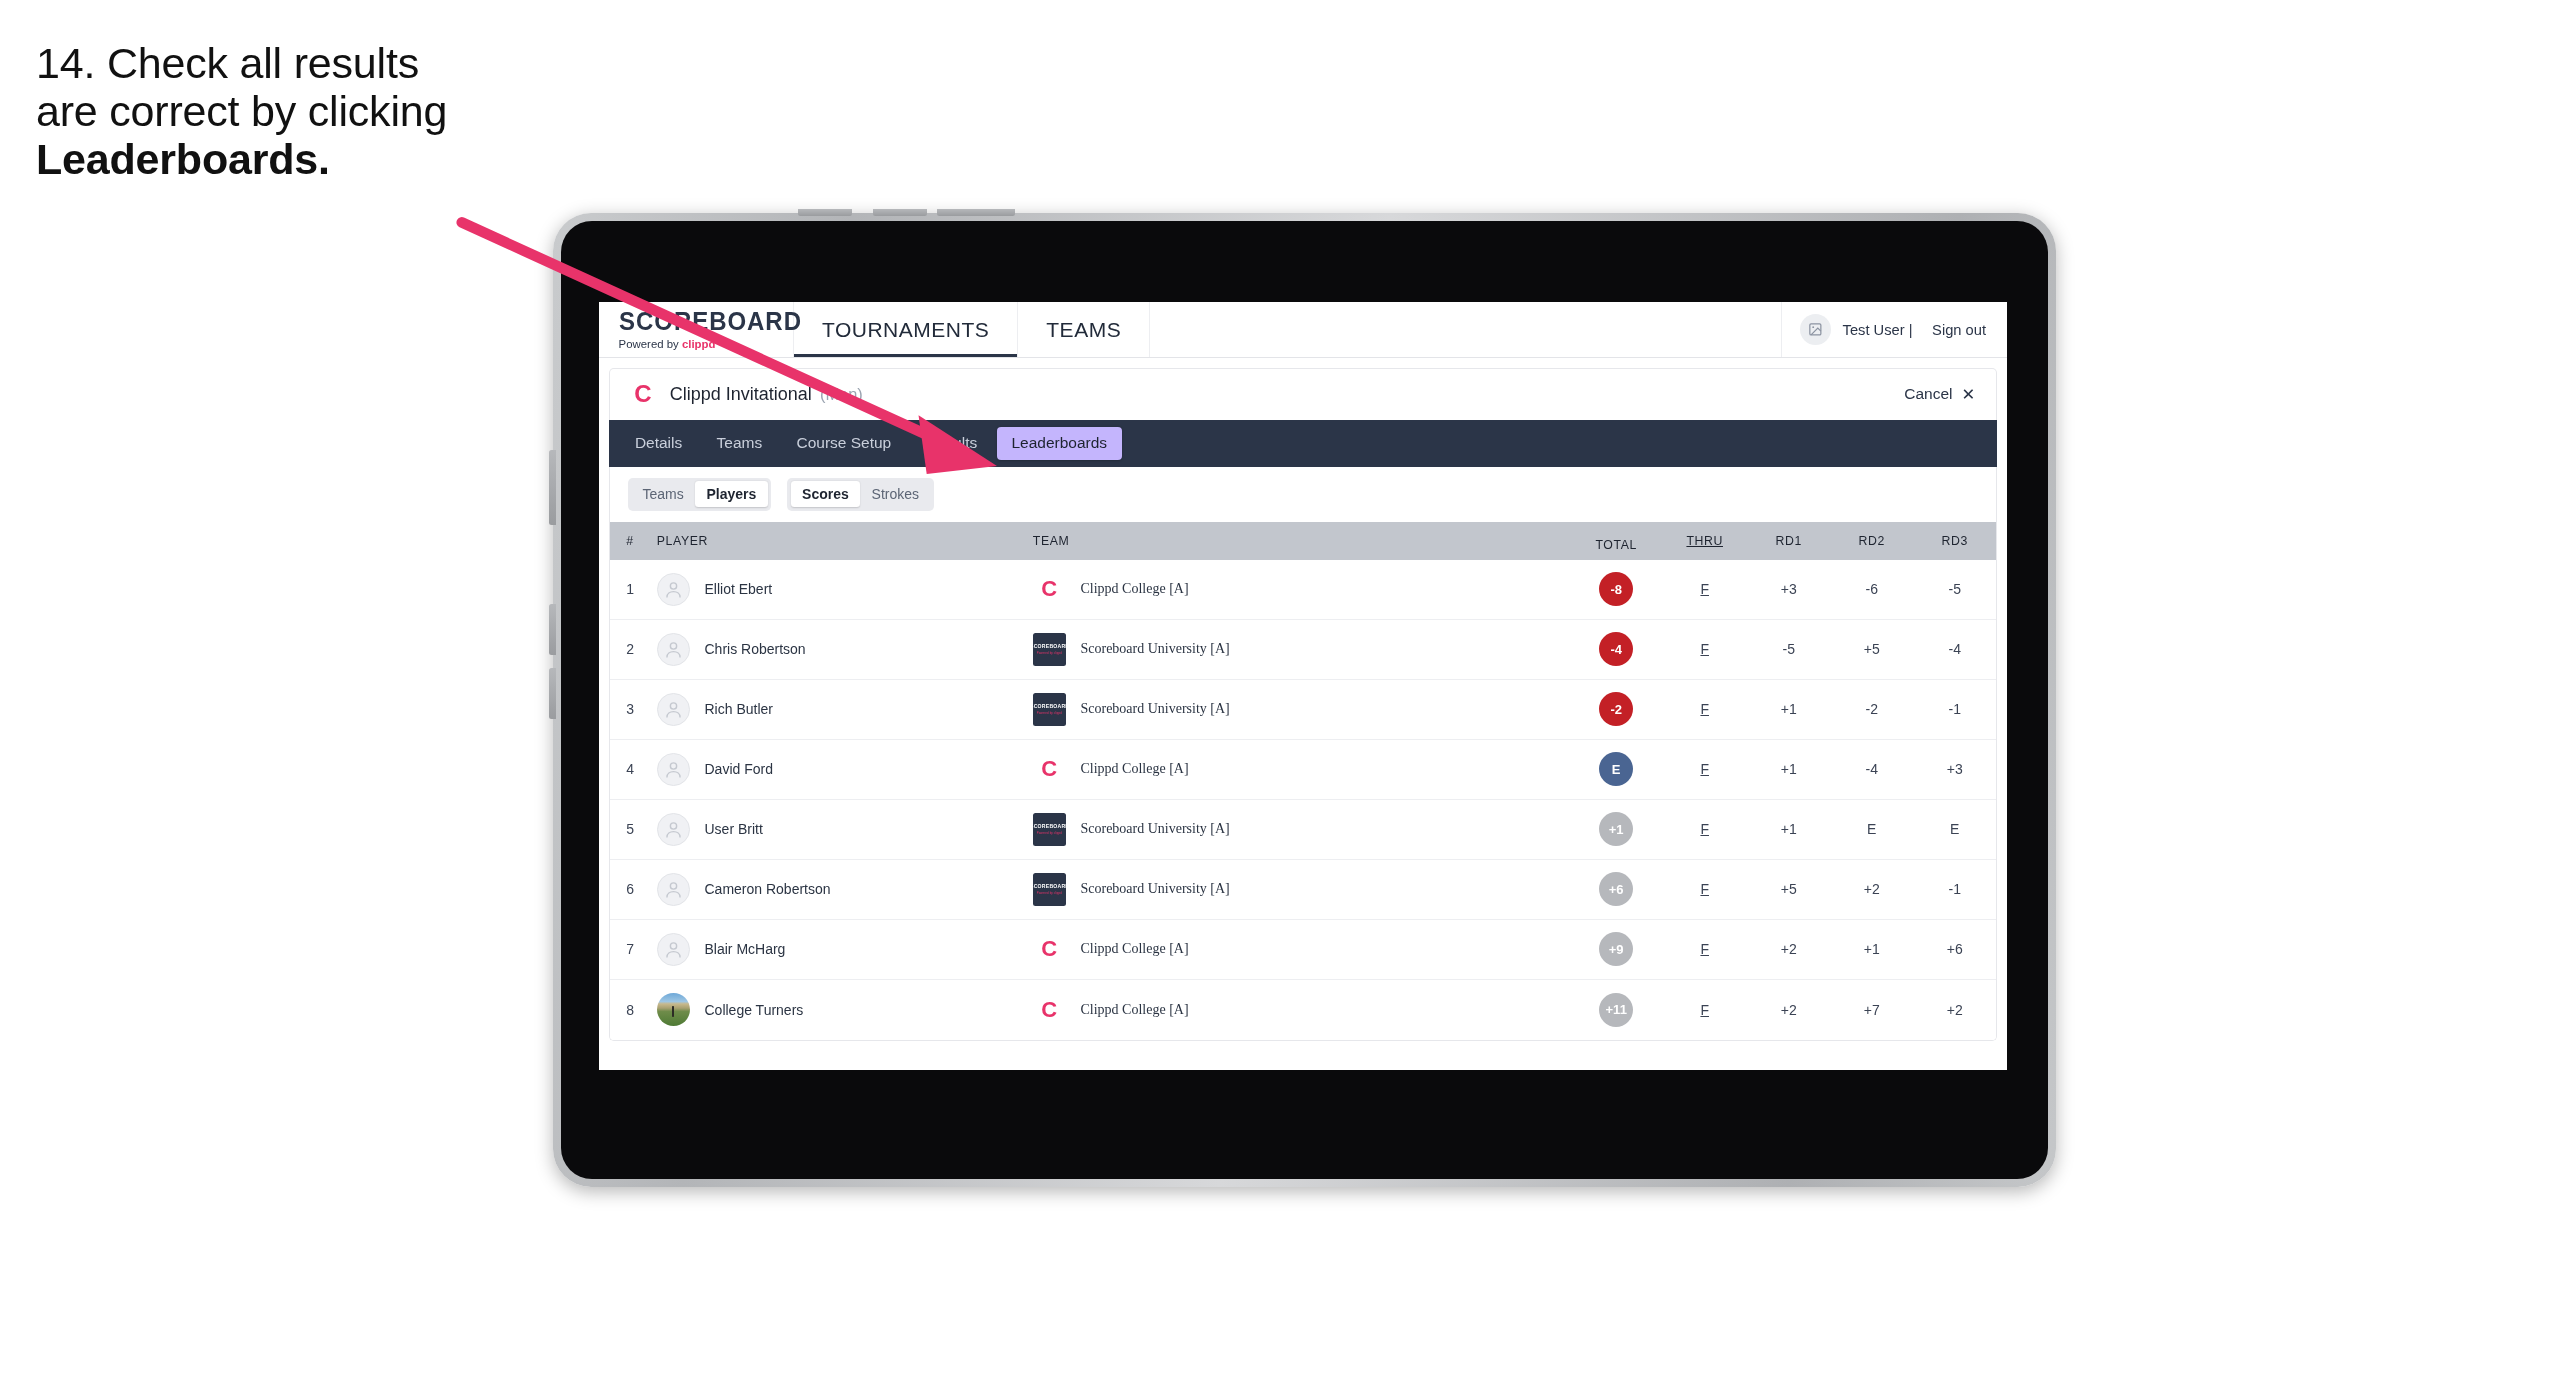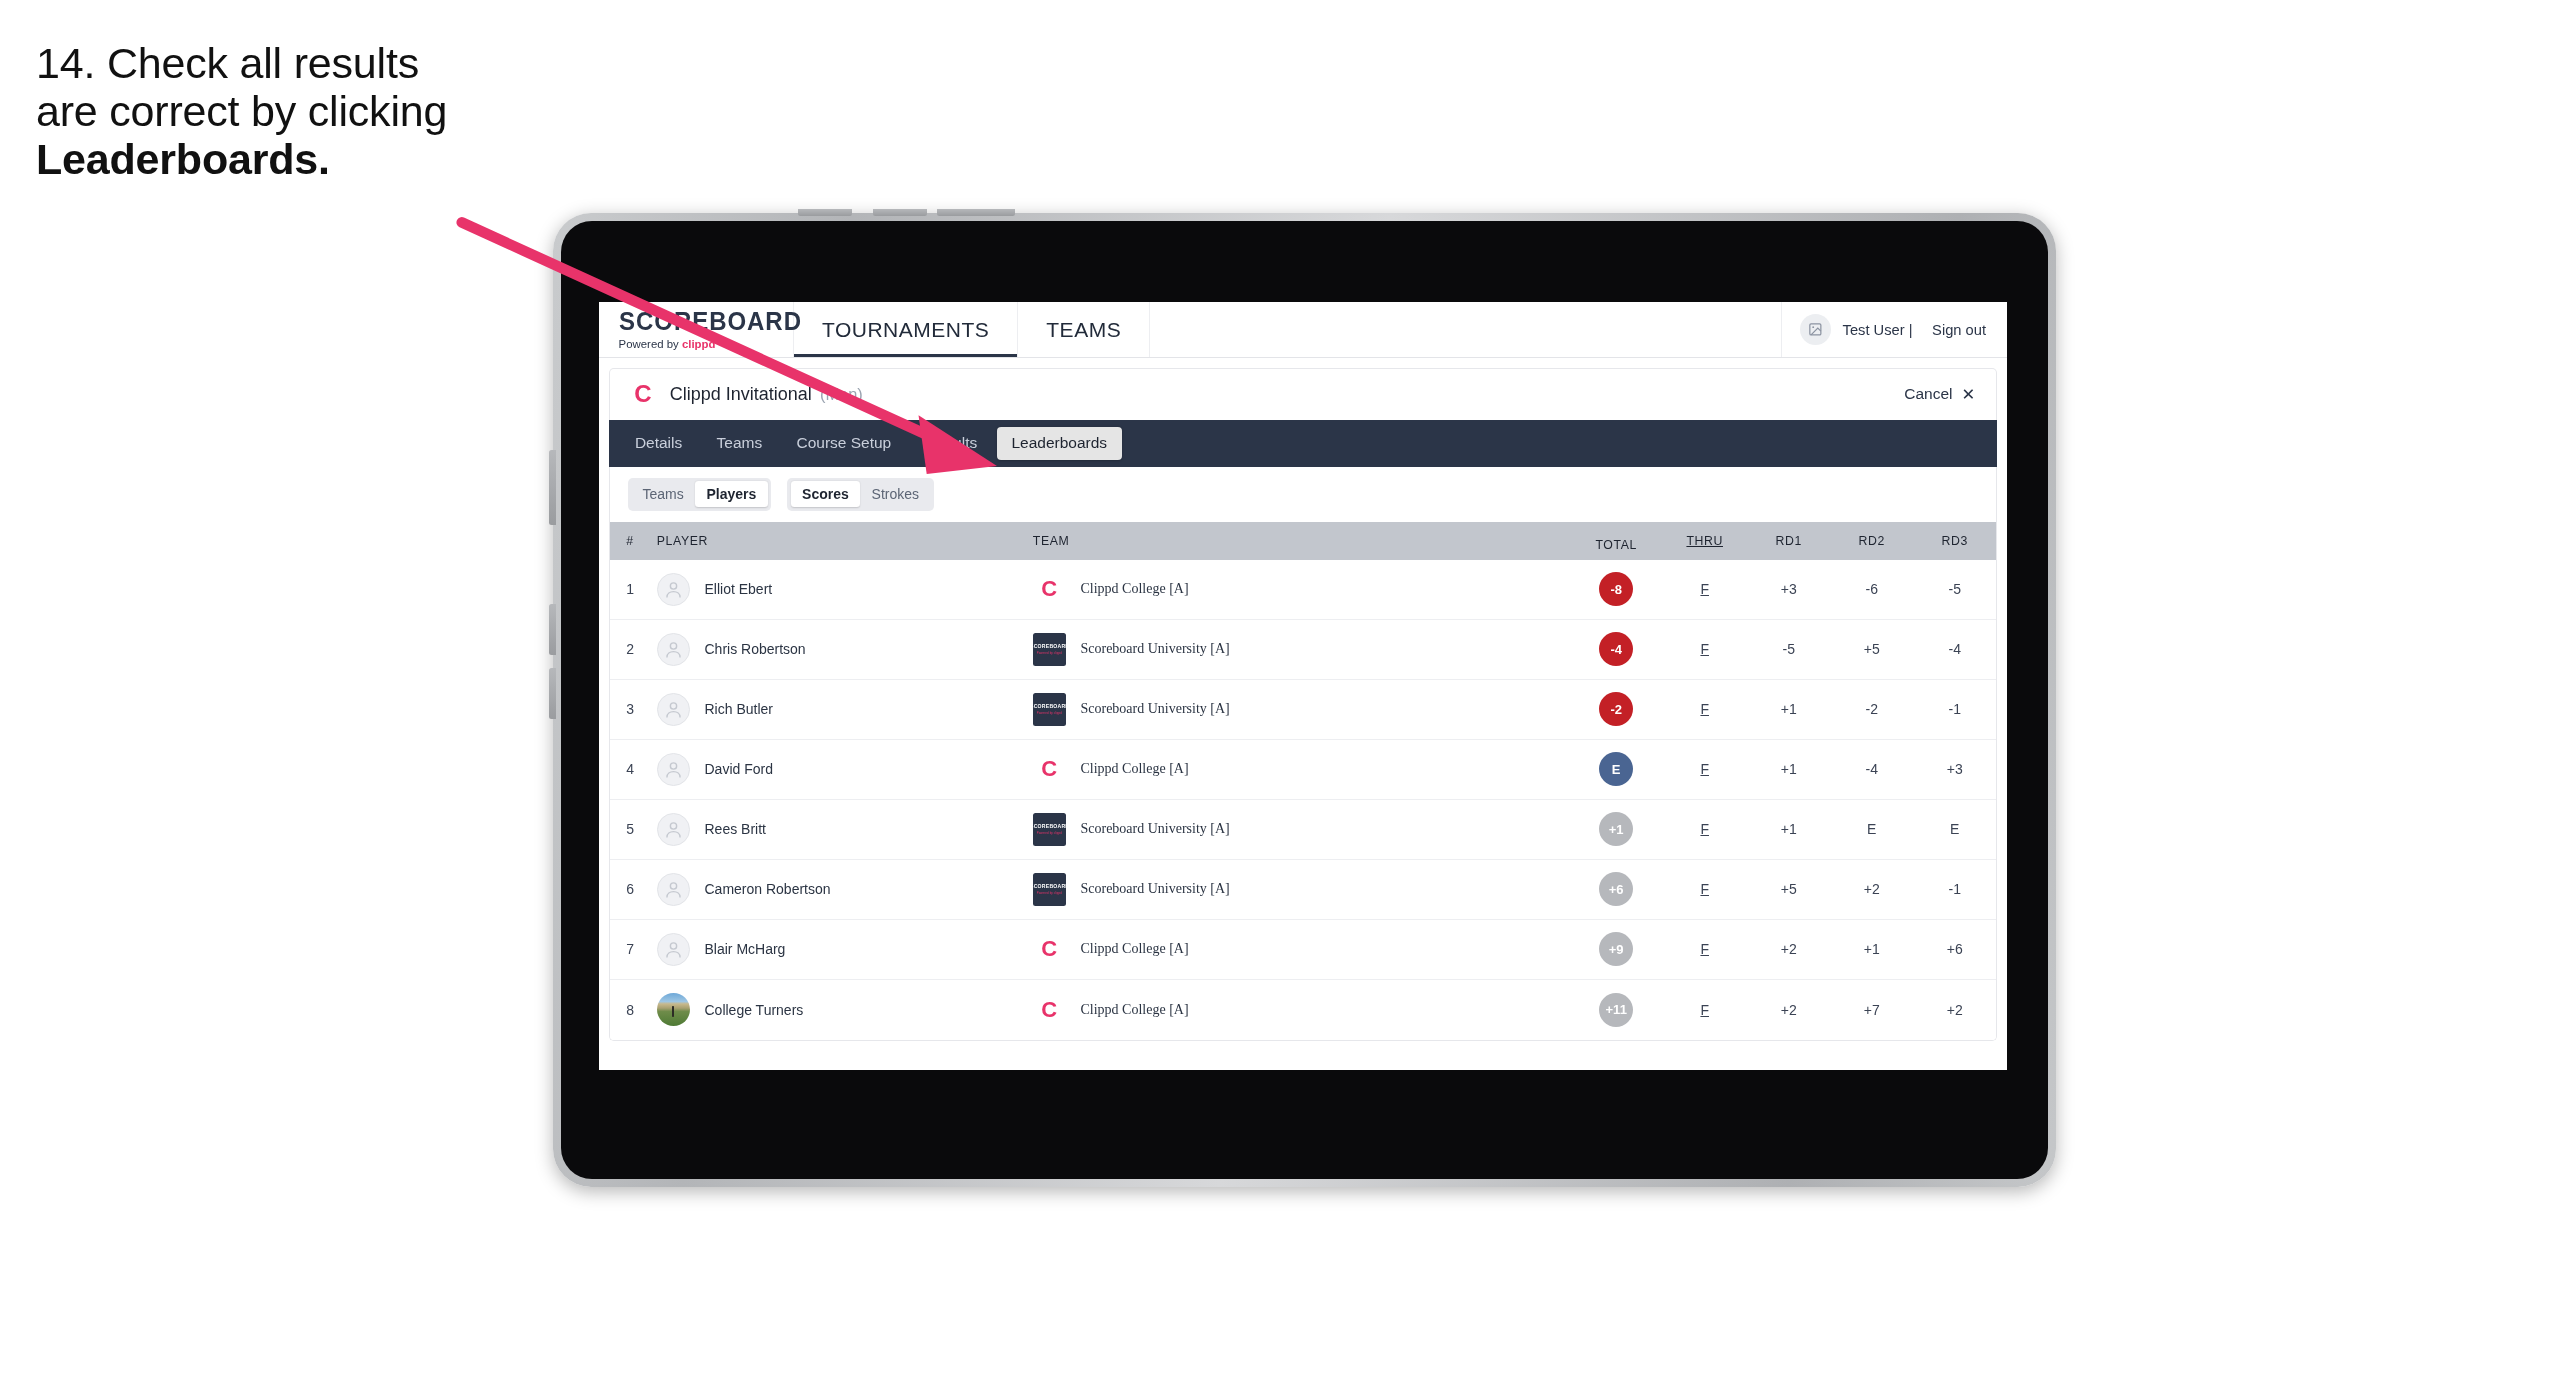--- a/index.html
+++ b/index.html
@@ -128,21 +128,21 @@
   
   #sectionbar {
     background: #2b3548; height: 47px;
     display: flex; align-items: center; gap: 4.9px;
     padding: 0 11.4px; margin: 0 9.8px;
   }
   .section-tab {
     font-size: 15.5px; color: #c9cfdb; padding: 7.4px 14.7px; border-radius: 4.1px;
   }
   .section-tab.active {
-    background: #e5e5e5; color: #1e2430; font-weight: 400;
+    background: #c4b5fd; color: #1e2430; font-weight: 400;
     box-shadow: 0 0.8px 2.5px rgba(0,0,0,.22);
   }
 
   
   #filterbar {
     display: flex; align-items: center; gap: 16.4px;
     padding: 11.4px 18px; margin: 0 9.8px;
     background: #ffffff;
     border-left: 0.8px solid #e6e7eb; border-right: 0.8px solid #e6e7eb;
   }
@@ -424,21 +424,21 @@
           </div>
           <div class="lb-row">
             <div class="c-rank">5</div>
             <div class="c-player">
               <span class="p-avatar">
                 <svg viewBox="0 0 24 24" fill="none" stroke="#c5c9d0" stroke-width="1.6">
                   <circle cx="12" cy="8" r="3.6"></circle>
                   <path d="M4.5 21c0-4.2 3.4-6.6 7.5-6.6s7.5 2.4 7.5 6.6"></path>
                 </svg>
               </span>
-              <span class="p-name">Rees Britt</span>
+              <span class="p-name">User Britt</span>
             </div>
             <div class="c-team">
               <span class="t-logo-su">
                 <span class="su-word">SCOREBOARD</span>
                 <span class="su-sub">Powered by clippd</span>
               </span>
               <span class="t-name">Scoreboard University [A]</span>
             </div>
             <div class="c-total">
               <span class="badge over">+1</span>

